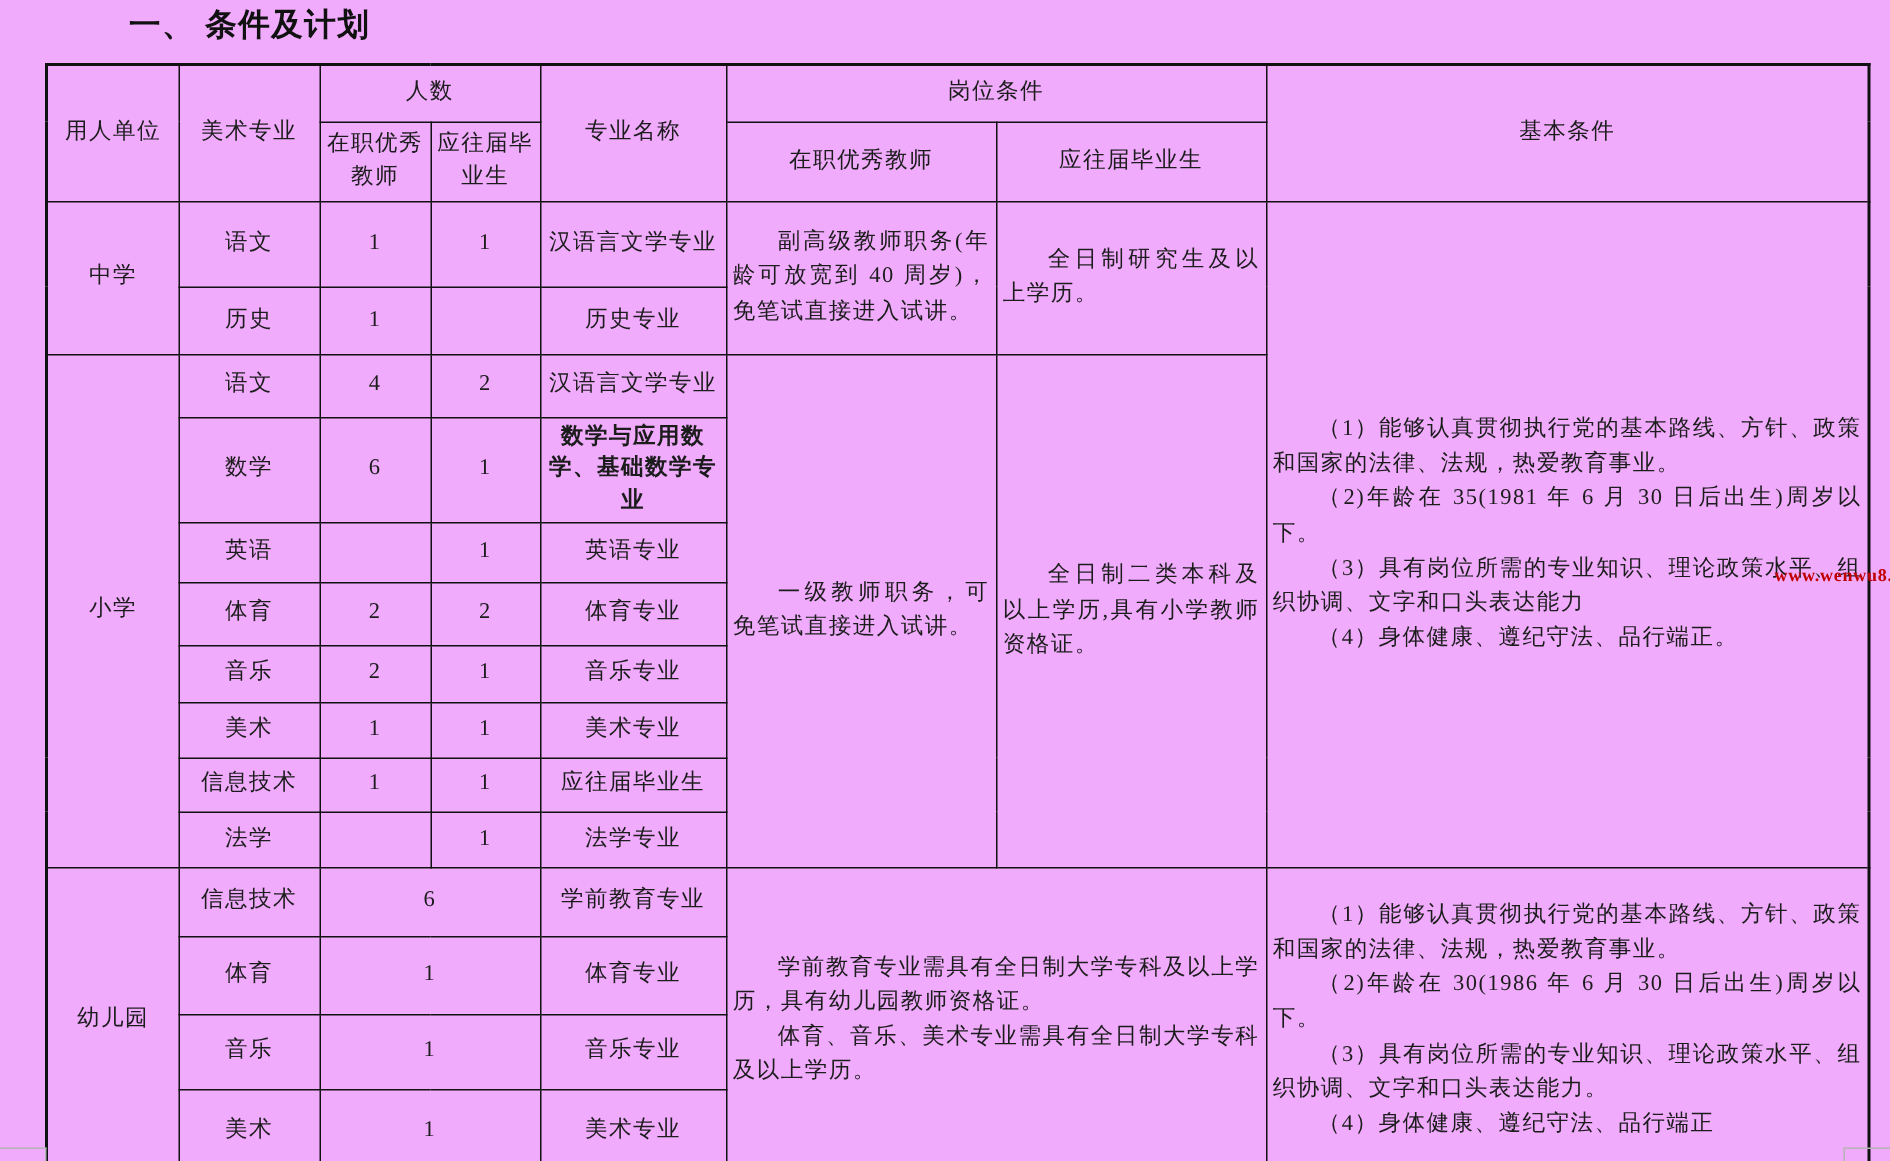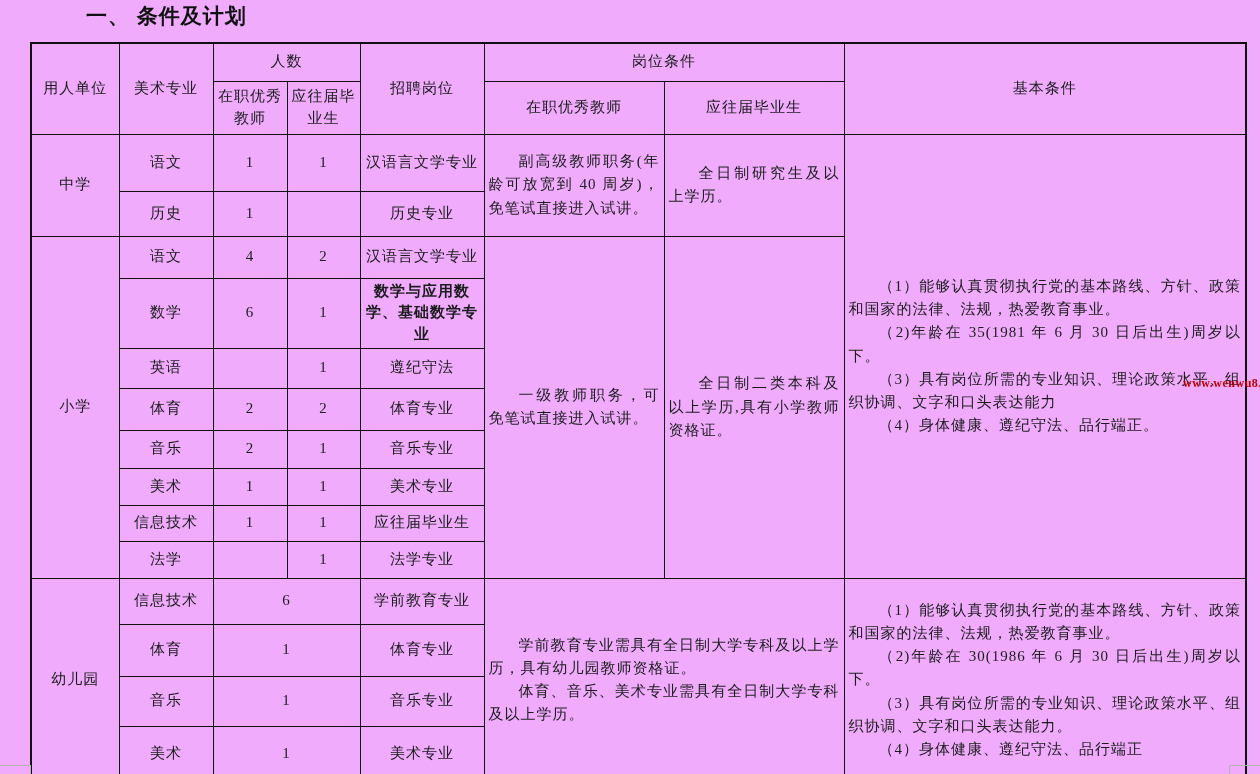--- a/index.html
+++ b/index.html
@@ -57,21 +57,21 @@
         <col style="width:180px">
         <col style="width:180px">
         <col style="width:402px">
     </colgroup>
 
     <tbody>
         <tr style="height:38px">
       <td class="hdr" rowspan="2">用人单位</td>
       <td class="hdr" rowspan="2">美术专业</td>
       <td class="hdr" colspan="2">人数</td>
-      <td class="hdr" rowspan="2">招聘岗位</td>
+      <td class="hdr" rowspan="2">专业名称</td>
       <td class="hdr" colspan="2">岗位条件</td>
       <td class="hdr" rowspan="2">基本条件</td>
     </tr>
     <tr style="height:53px">
       <td class="hdr-sub">在职优秀教师</td>
       <td class="hdr-sub">应往届毕业生</td>
       <td class="hdr">在职优秀教师</td>
       <td class="hdr">应往届毕业生</td>
     </tr>
 
@@ -117,21 +117,21 @@
     <tr style="height:50px">
       <td>数学</td>
       <td class="num">6</td>
       <td class="num">1</td>
       <td class="small-major">数学与应用数学、基础数学专业</td>
     </tr>
     <tr style="height:40px">
       <td>英语</td>
       <td class="num"></td>
       <td class="num">1</td>
-      <td>遵纪守法</td>
+      <td>英语专业</td>
     </tr>
     <tr style="height:42px">
       <td>体育</td>
       <td class="num">2</td>
       <td class="num">2</td>
       <td>体育专业</td>
     </tr>
     <tr style="height:38px">
       <td>音乐</td>
       <td class="num">2</td>

